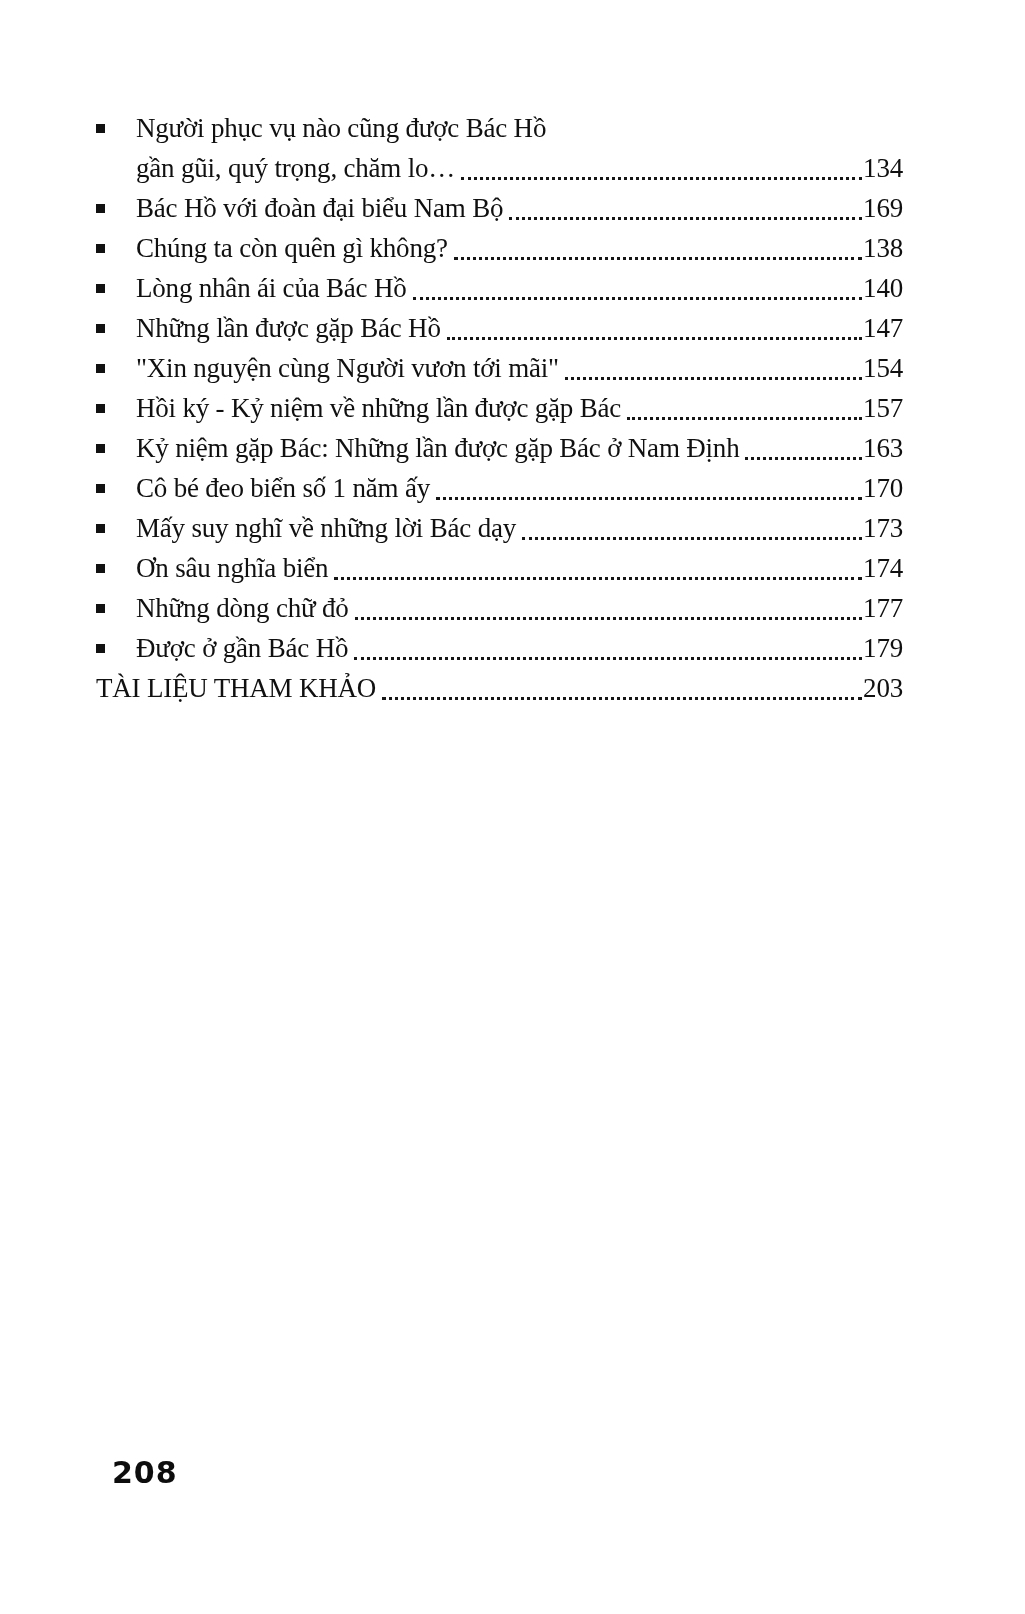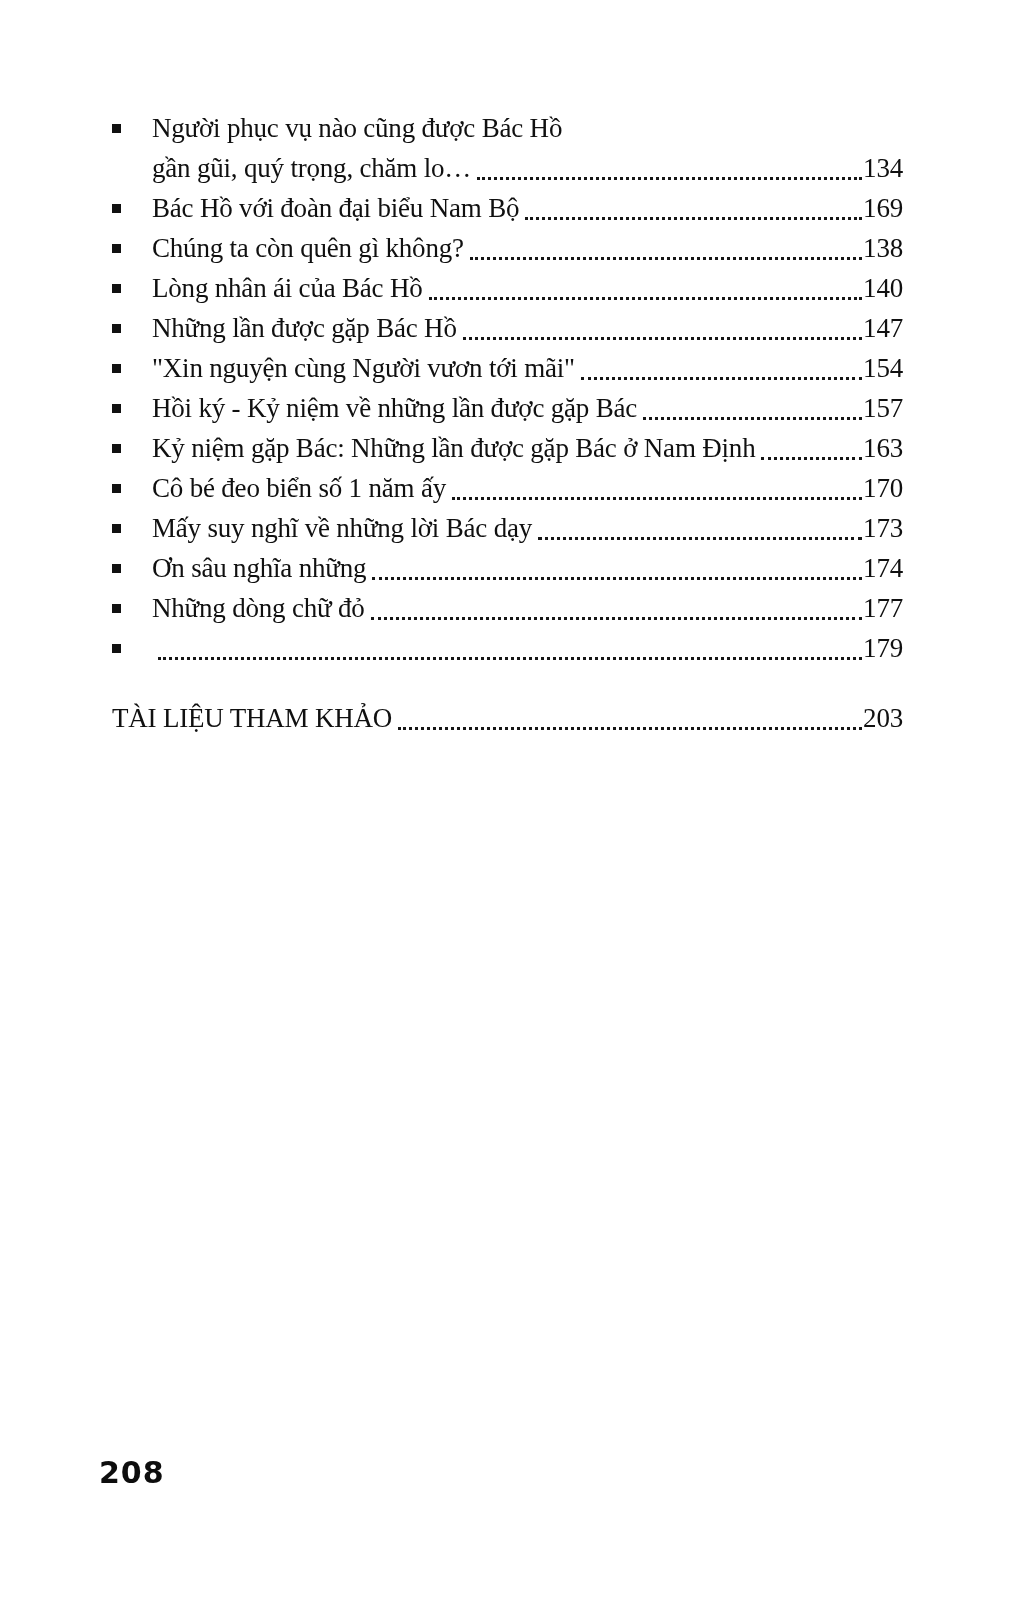--- a/index.html
+++ b/index.html
@@ -11,21 +11,21 @@
     color: #101010;
     font-family: "Liberation Serif", "DejaVu Serif", serif;
     font-size: 27px;
     line-height: 40px;
     overflow: hidden;
     letter-spacing: -0.2px;
   }
   .content {
     position: absolute;
     top: 108px;
-    left: 112px;
+    left: 96px;
     right: 122px;
   }
   .toc-item { display: flex; align-items: flex-start; }
   .bullet-cell { width: 40px; flex: 0 0 40px; }
   .bullet {
     display: block;
     width: 9px;
     height: 9px;
     margin-top: 16px;
     background: #111111;
@@ -38,26 +38,25 @@
     min-width: 14px;
     height: 0;
     align-self: flex-end;
     border-bottom: 3px dotted #161616;
     margin: 0 1px 8px 6px;
   }
   .pagenum { white-space: nowrap; }
   .ref-row {
     display: flex;
     align-items: flex-start;
-    margin-top: 30px;
     text-align: center;
   }
   .footer {
     position: absolute;
-    left: 99px;
+    left: 112px;
     top: 1455px;
     font-family: "DejaVu Sans", "Liberation Sans", sans-serif;
     font-weight: 700;
     font-size: 30px;
     line-height: 36px;
     letter-spacing: 1px;
     color: #0d0d0d;
   }
 </style>
 </head>
@@ -211,21 +210,21 @@
     </div>
   </div>
 
   <div class="toc-item">
     <div class="bullet-cell">
       <span class="bullet"></span>
     </div>
     <div class="entry-body">
 
       <div class="entry-line">
-        <span class="title">Ơn sâu nghĩa những</span>
+        <span class="title">Ơn sâu nghĩa biển</span>
         <span class="leader"></span>
         <span class="pagenum">174</span>
       </div>
     </div>
   </div>
 
   <div class="toc-item">
     <div class="bullet-cell">
       <span class="bullet"></span>
     </div>
@@ -239,20 +238,21 @@
     </div>
   </div>
 
   <div class="toc-item">
     <div class="bullet-cell">
       <span class="bullet"></span>
     </div>
     <div class="entry-body">
 
       <div class="entry-line">
+        <span class="title">Được ở gần Bác Hồ</span>
         <span class="leader"></span>
         <span class="pagenum">179</span>
       </div>
     </div>
   </div>
 </div>
 
     <div class="ref-row">
       <span class="title">TÀI LIỆU THAM KHẢO</span>
       <span class="leader"></span>

